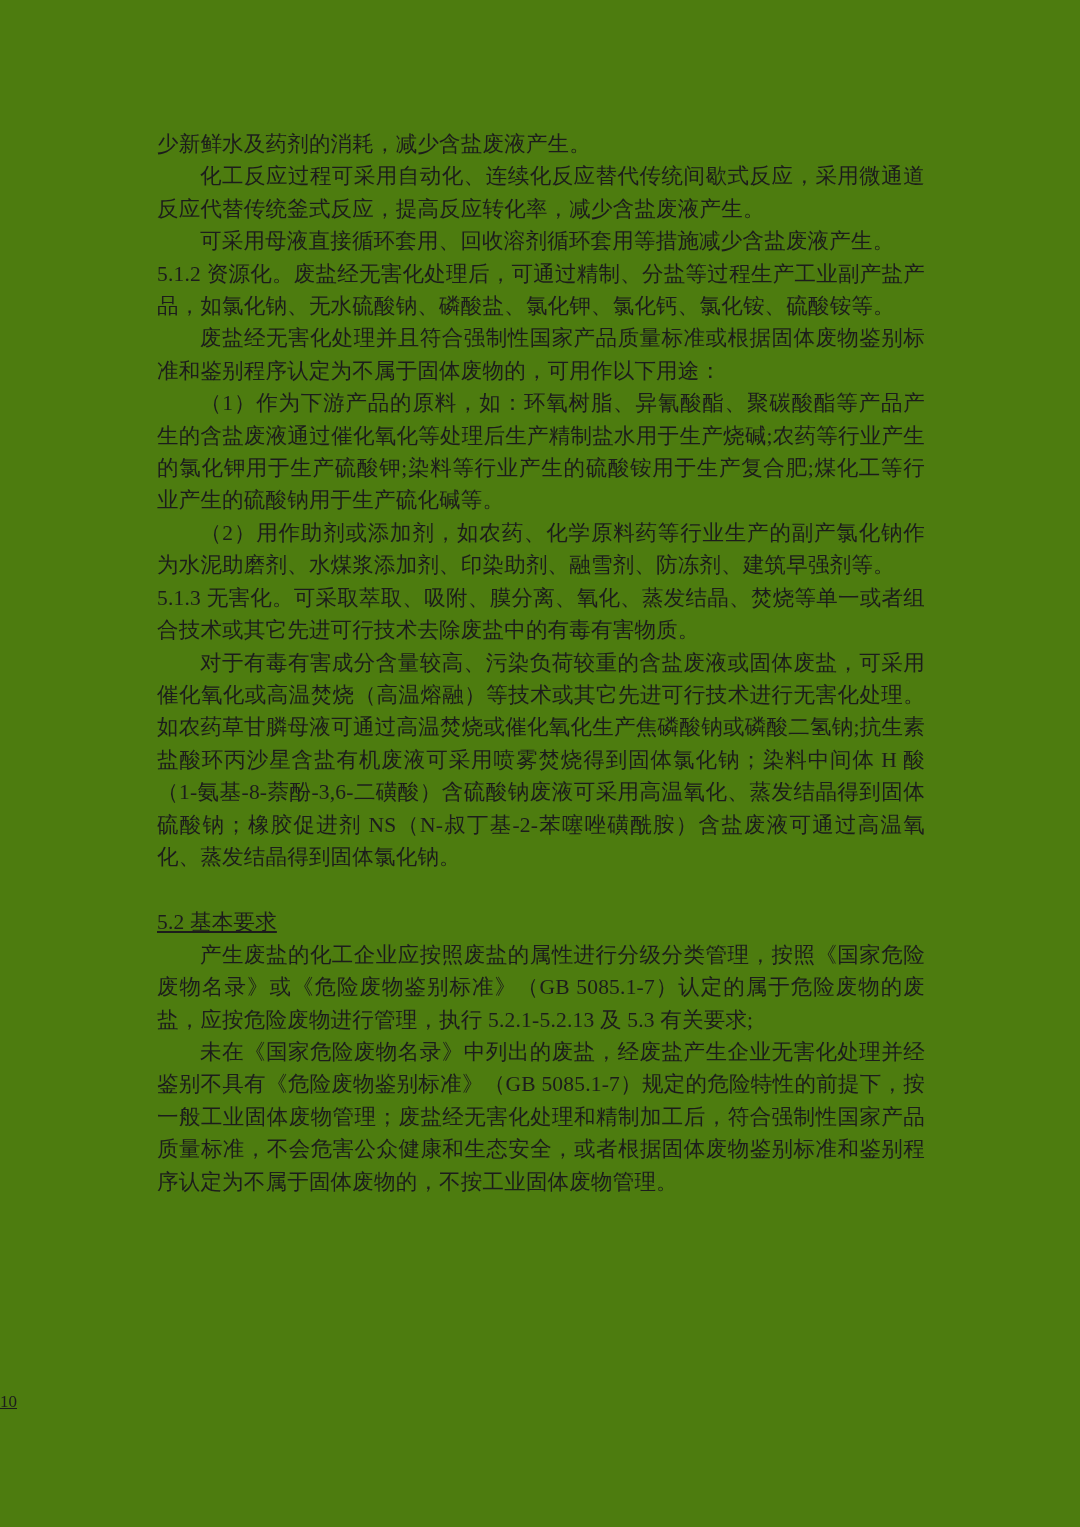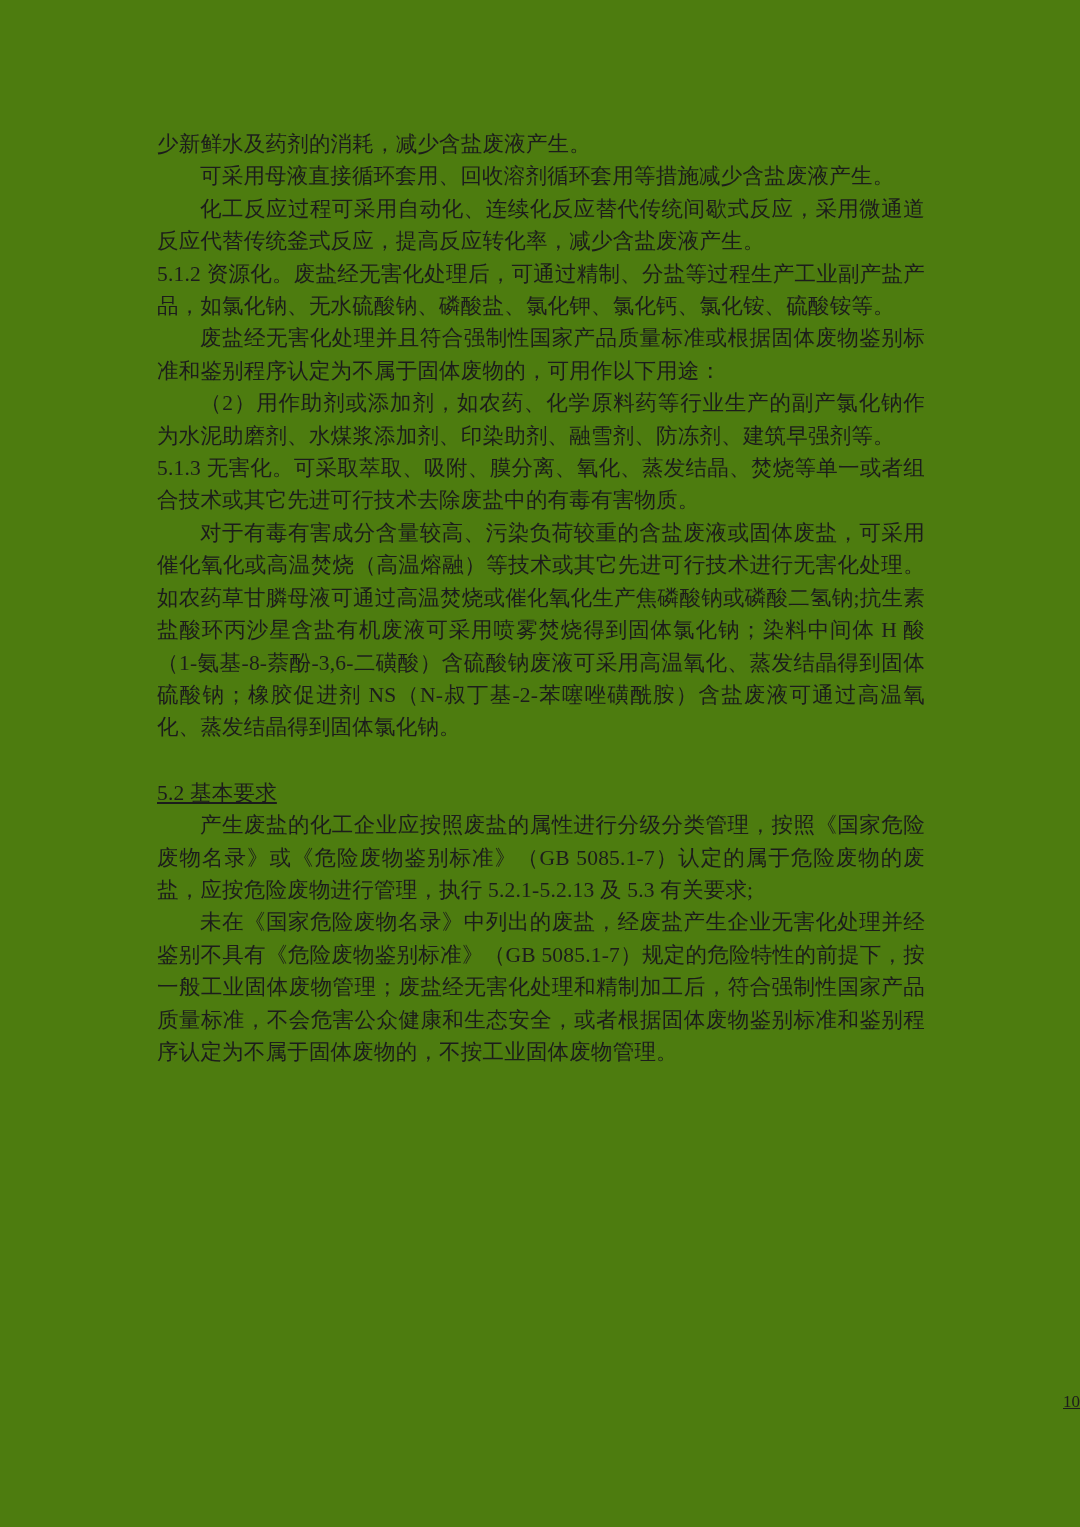--- a/index.html
+++ b/index.html
@@ -43,38 +43,39 @@
   }
   .text-block p.space-before {
     margin-top: 33px;
     text-decoration: underline;
   }
   .page-number {
     position: absolute;
     top: 1390px;
     left: 0;
     width: 1080px;
-    text-align: right;
+    text-align: left;
     font-size: 17px;
     line-height: 24px;
     font-family: "Liberation Serif", "DejaVu Serif", serif;
     color: #1c1c1c;
     text-decoration: underline;
   }
 </style>
 </head>
 <body>
 
 <div class="page">
   <div class="text-block">
       <p>少新鲜水及药剂的消耗，减少含盐废液产生。</p>
+      <p class="indent">化工反应过程可采用自动化、连续化反应替代传统间歇式反应，采用微通道反应代替传统釜式反应，提高反应转化率，减少含盐废液产生。</p>
       <p class="indent">可采用母液直接循环套用、回收溶剂循环套用等措施减少含盐废液产生。</p>
-      <p class="indent">化工反应过程可采用自动化、连续化反应替代传统间歇式反应，采用微通道反应代替传统釜式反应，提高反应转化率，减少含盐废液产生。</p>
       <p>5.1.2 资源化。废盐经无害化处理后，可通过精制、分盐等过程生产工业副产盐产品，如氯化钠、无水硫酸钠、磷酸盐、氯化钾、氯化钙、氯化铵、硫酸铵等。</p>
       <p class="indent">废盐经无害化处理并且符合强制性国家产品质量标准或根据固体废物鉴别标准和鉴别程序认定为不属于固体废物的，可用作以下用途：</p>
+      <p class="indent">（1）作为下游产品的原料，如：环氧树脂、异氰酸酯、聚碳酸酯等产品产生的含盐废液通过催化氧化等处理后生产精制盐水用于生产烧碱;农药等行业产生的氯化钾用于生产硫酸钾;染料等行业产生的硫酸铵用于生产复合肥;煤化工等行业产生的硫酸钠用于生产硫化碱等。</p>
       <p class="indent">（2）用作助剂或添加剂，如农药、化学原料药等行业生产的副产氯化钠作为水泥助磨剂、水煤浆添加剂、印染助剂、融雪剂、防冻剂、建筑早强剂等。</p>
       <p>5.1.3 无害化。可采取萃取、吸附、膜分离、氧化、蒸发结晶、焚烧等单一或者组合技术或其它先进可行技术去除废盐中的有毒有害物质。</p>
       <p class="indent">对于有毒有害成分含量较高、污染负荷较重的含盐废液或固体废盐，可采用催化氧化或高温焚烧（高温熔融）等技术或其它先进可行技术进行无害化处理。如农药草甘膦母液可通过高温焚烧或催化氧化生产焦磷酸钠或磷酸二氢钠;抗生素盐酸环丙沙星含盐有机废液可采用喷雾焚烧得到固体氯化钠；染料中间体 H 酸（1-氨基-8-萘酚-3,6-二磺酸）含硫酸钠废液可采用高温氧化、蒸发结晶得到固体硫酸钠；橡胶促进剂 NS（N-叔丁基-2-苯噻唑磺酰胺）含盐废液可通过高温氧化、蒸发结晶得到固体氯化钠。</p>
       <p class="space-before">5.2 基本要求</p>
       <p class="indent">产生废盐的化工企业应按照废盐的属性进行分级分类管理，按照《国家危险废物名录》或《危险废物鉴别标准》（GB 5085.1-7）认定的属于危险废物的废盐，应按危险废物进行管理，执行 5.2.1-5.2.13 及 5.3 有关要求;</p>
       <p class="indent">未在《国家危险废物名录》中列出的废盐，经废盐产生企业无害化处理并经鉴别不具有《危险废物鉴别标准》（GB 5085.1-7）规定的危险特性的前提下，按一般工业固体废物管理；废盐经无害化处理和精制加工后，符合强制性国家产品质量标准，不会危害公众健康和生态安全，或者根据固体废物鉴别标准和鉴别程序认定为不属于固体废物的，不按工业固体废物管理。</p>
     </div>
   <div class="page-number">10</div>
 </div>
 

